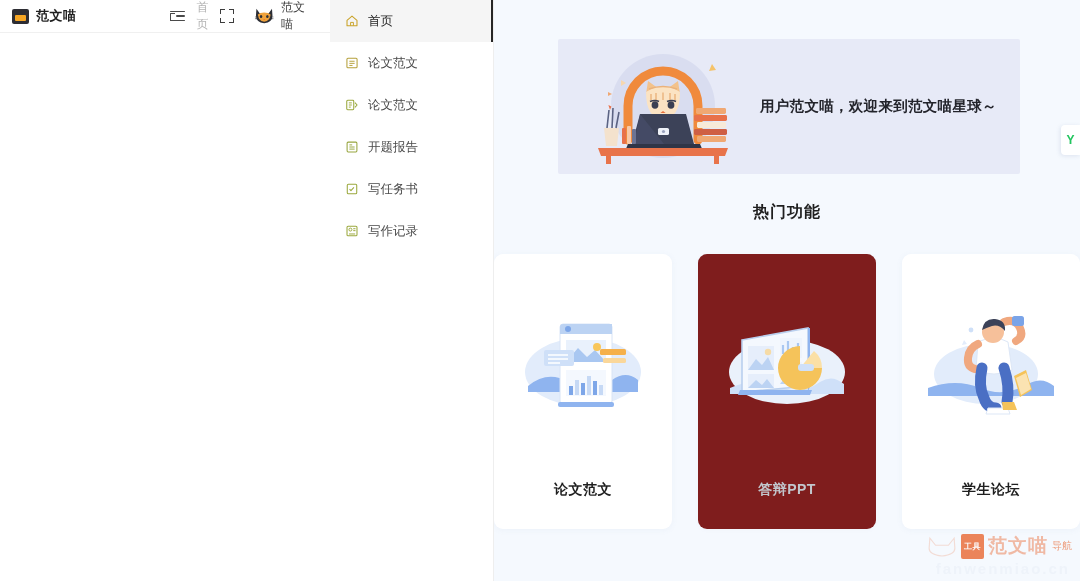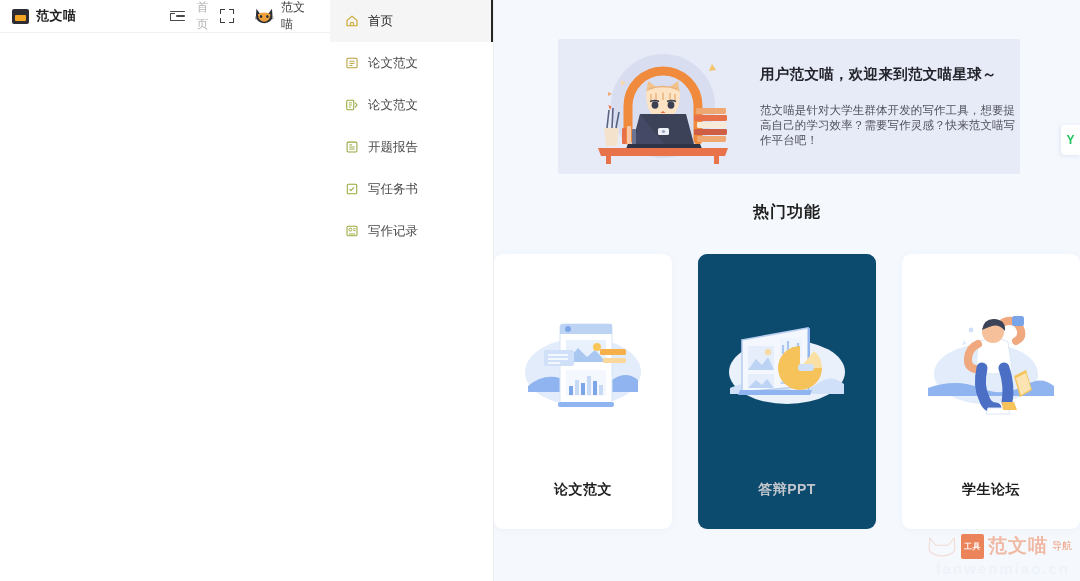--- a/index.html
+++ b/index.html
@@ -102,21 +102,21 @@
     letter-spacing: 1px;
   }
 
   
   .cards { display: flex; justify-content: center; gap: 26px; margin-top: 31px; }
   .card {
     width: 178px; height: 275px; background: #ffffff; border-radius: 9px;
     display: flex; flex-direction: column; align-items: center;
     box-shadow: 0 1px 6px rgba(120,140,190,.07);
   }
-  .card.muted { background: #0c4a6e; box-shadow: 0 1px 4px rgba(120,140,190,.04); }
+  .card.muted { background: #7f1d1d; box-shadow: 0 1px 4px rgba(120,140,190,.04); }
   .card-art { width: 150px; height: 132px; margin-top: 48px; position: relative; }
   .card-label { margin-top: 47px; font-size: 14px; font-weight: bold; color: #1f1f1f; letter-spacing: .5px; }
   .card-label.dim { color: #c2c6cc; }
 
   
   .side-widget {
     position: absolute; right: 0; top: 125px; width: 19px; height: 30px;
     background: #ffffff; border-radius: 4px 0 0 4px;
     box-shadow: -1px 1px 4px rgba(100,120,160,.16);
     display: flex; align-items: center; justify-content: center;
@@ -279,21 +279,20 @@
             <rect x="18" y="108" width="5" height="8" fill="#e8734a"></rect>
             <rect x="126" y="108" width="5" height="8" fill="#e8734a"></rect>
 
             <path d="M124 16 l4 6 l-7 1 Z" fill="#f5c36a"></path>
             <path d="M33 32 l5 3 l-5 3 Z" fill="#f6d7ae"></path>
             <path d="M20 44 l4 2 l-4 2 Z" fill="#f0a873"></path>
           </svg>
         </div>
         <div class="banner-text">
           <div class="banner-title">用户范文喵，欢迎来到范文喵星球～</div>
-          <div class="banner-sub">范文喵是针对大学生群体开发的写作工具，想要提高自己的学习效率？需要写作灵感？快来范文喵写作平台吧！</div>
         </div>
       </div>
 
       <div class="side-widget">Y</div>
 
       <div class="section-title">热门功能</div>
 
       <div class="cards">
 
         <div class="card">

